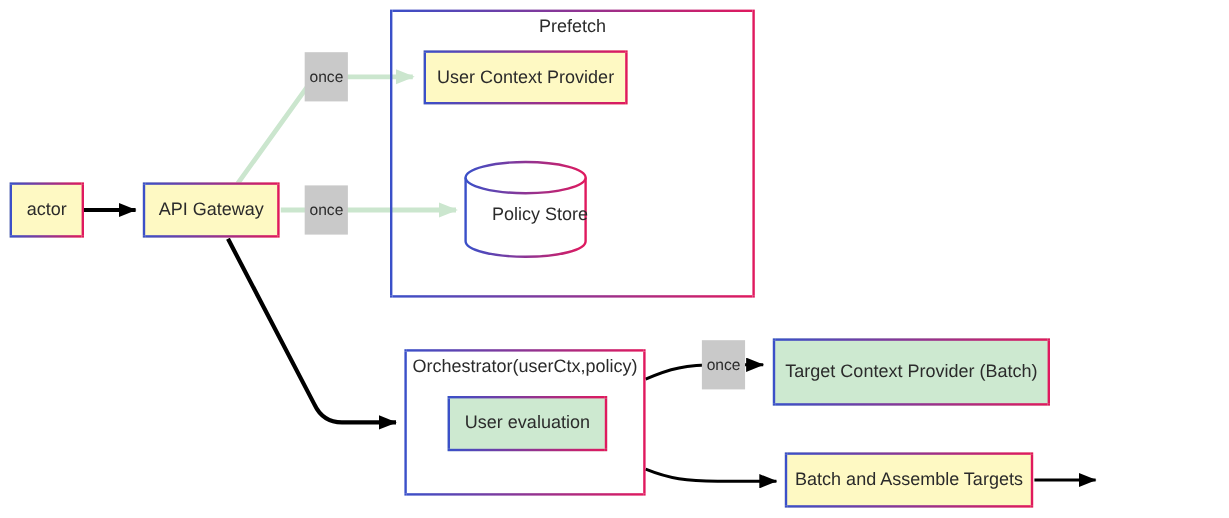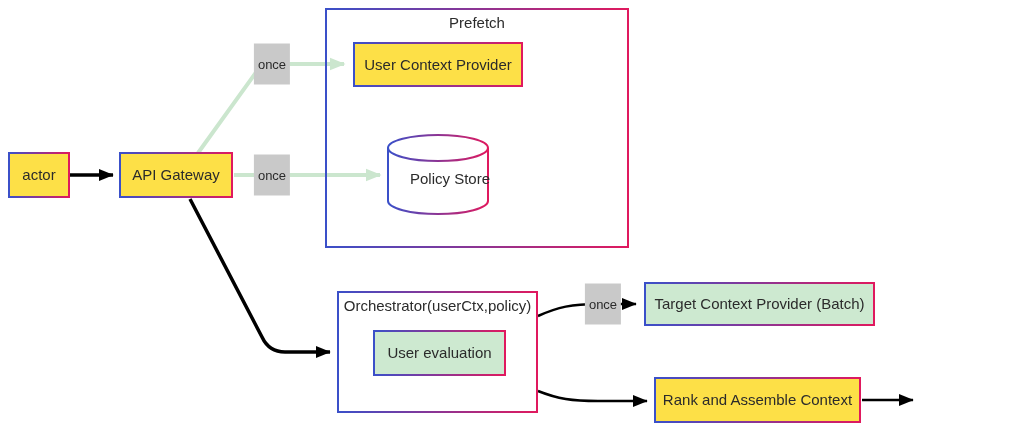--- a/index.html
+++ b/index.html
@@ -11,21 +11,21 @@
   .edge-black{stroke:var(--arrow-black);fill:none;}
   .edge-green{stroke:var(--arrow-green);fill:none;}
   .fill-black{fill:var(--arrow-black);}
   .fill-green{fill:var(--arrow-green);}
   .stop-blue{stop-color:var(--border-blue);}
   .stop-red{stop-color:var(--border-red);}
   .cyl{fill:#ffffff;stroke:url(#gradCyl);stroke-width:2;}
 
   .node{
     position:absolute;z-index:2;display:flex;align-items:center;justify-content:center;
-    background:#fde047;border:2px solid;box-sizing:border-box;
+    background:#fef9c3;border:2px solid;box-sizing:border-box;
     border-image:linear-gradient(90deg,var(--border-blue),var(--border-red)) 1;
     font-size:15px;text-align:center;line-height:1.15;
   }
   .container-node{background:transparent;justify-content:flex-start;align-items:flex-start;}
   .container-title{position:absolute;left:0;right:0;top:4px;text-align:center;font-size:15px;}
   .green-fill{background:var(--green-fill);}
   .cyl-label{
     position:absolute;z-index:2;display:flex;align-items:center;justify-content:center;
     font-size:15px;background:transparent;padding-left:12px;
   }
@@ -79,22 +79,22 @@
   <div class="node" style="left:8px;top:152px;width:62px;height:46px;">actor</div>
 
   <div class="node" style="left:119px;top:152px;width:114px;height:46px;">API Gateway</div>
 
   <div class="node" style="left:353px;top:42px;width:170px;height:45px;">User Context Provider</div>
 
   <div class="cyl-label" style="left:388px;top:160px;width:100px;height:36px;">Policy Store</div>
 
   <div class="node green-fill" style="left:373px;top:330px;width:133px;height:46px;">User evaluation</div>
 
-  <div class="node green-fill" style="left:644px;top:282px;width:231px;height:44px;">Target Context Provider (Batch)</div>
+  <div class="node green-fill" style="left:644px;top:282px;width:231px;height:56px;">Target Context Provider (Batch)</div>
 
-  <div class="node" style="left:654px;top:377px;width:207px;height:46px;">Rank and Assemble Context</div>
+  <div class="node" style="left:654px;top:377px;width:207px;height:46px;">Batch and Assemble Targets</div>
 
 
   <div class="edge-label" style="left:272px;top:64px;">once</div>
   <div class="edge-label" style="left:272px;top:175px;">once</div>
   <div class="edge-label" style="left:603px;top:304px;">once</div>
 
 </div>
 
 </body></html>

